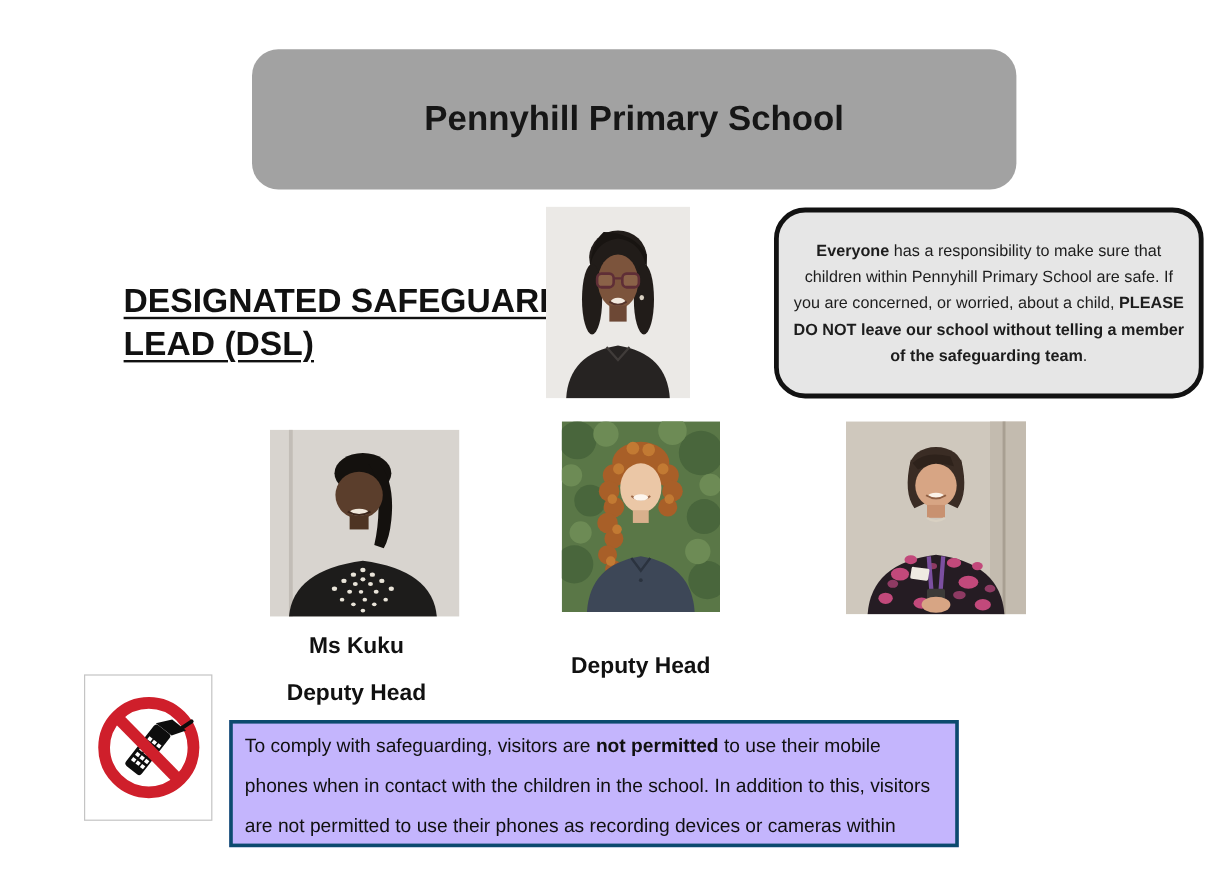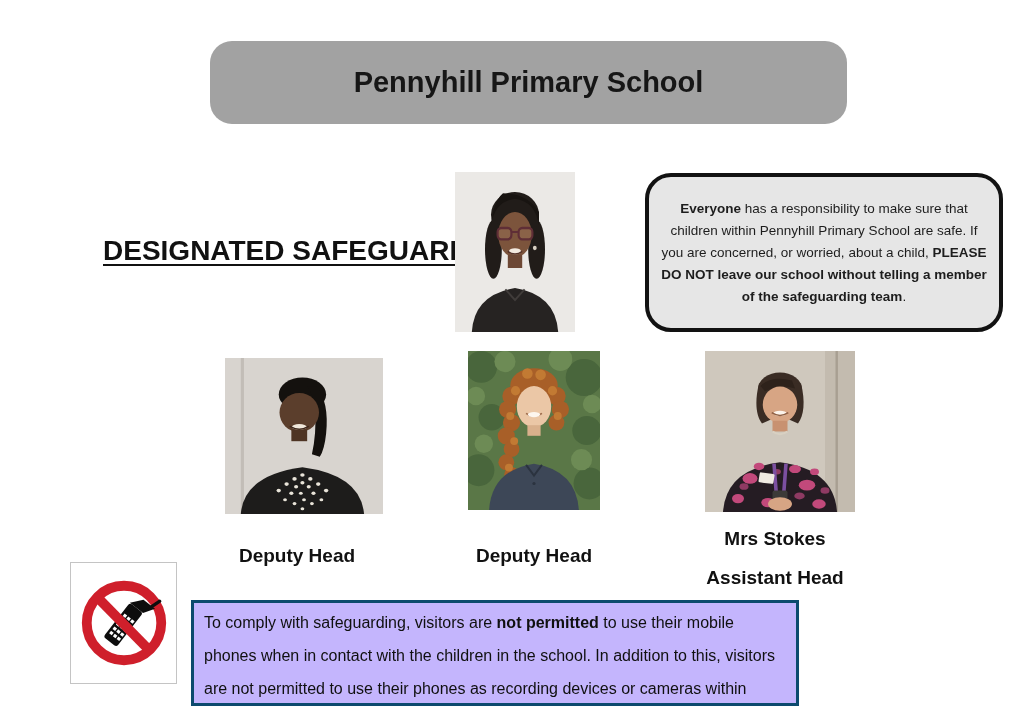--- a/index.html
+++ b/index.html
@@ -3,21 +3,21 @@
 <meta charset="utf-8">
 <style>
   html,body { margin:0; padding:0; background:#ffffff; }
   .poster {
     position:relative; width:1024px; height:724px; background:#ffffff;
     font-family:"Liberation Sans", sans-serif; color:#1a1a1a; overflow:hidden;
   }
 
   
   .header-banner {
-    position:absolute; left:210px; top:41px; width:637px; height:83px;
+    position:absolute; left:210px; top:41px; width:637px; height:117px;
     background:#a2a2a2; border-radius:22px;
     display:flex; flex-direction:row; align-items:center; justify-content:center;
     row-gap:21px;
   }
   .header-banner .title-line {
     font-weight:bold; font-size:29px; color:#161616; line-height:1; white-space:nowrap;
   }
 
   
   .dsl-block {
@@ -80,20 +80,21 @@
 <body>
 
 <div class="poster">
 
   <div class="header-banner">
     <div class="title-line">Pennyhill Primary School</div>
   </div>
 
   <div class="dsl-block">
     <div class="dsl-line">DESIGNATED SAFEGUARDING</div>
+    <div class="dsl-line">LEAD (DSL)</div>
   </div>
 
   <div class="photo photo-williams">
     <svg viewBox="0 0 100 120" preserveAspectRatio="none">
       <rect x="0" y="0" width="100" height="120" fill="#ebe9e6"></rect>
       <ellipse cx="50" cy="32" rx="20" ry="17" fill="#211c19"></ellipse>
       <ellipse cx="32" cy="58" rx="7" ry="22" fill="#211c19"></ellipse>
       <ellipse cx="68" cy="58" rx="7" ry="22" fill="#211c19"></ellipse>
       <path d="M30,40 Q33,22 50,20 Q67,22 70,40 L70,30 Q60,16 40,16 Q32,22 30,40 Z" fill="#181411"></path>
       <ellipse cx="50" cy="47" rx="14" ry="17" fill="#7c543c"></ellipse>
@@ -233,28 +234,25 @@
           <ellipse cx="80" cy="104" rx="3" ry="2.4"></ellipse>
       </g>
       <path d="M46,84 L47.5,106 M54,84 L52.5,106" stroke="#7b4fa0" stroke-width="2.4" fill="none"></path>
       <rect x="36" y="91" width="10" height="7.5" rx="1" fill="#efeae2" transform="rotate(8 41 95)"></rect>
       <rect x="45" y="104" width="10" height="9" rx="1.5" fill="#3c3a38"></rect>
       <ellipse cx="50" cy="114" rx="8" ry="5" fill="#d7a584"></ellipse>
     </svg>
   </div>
 
   <div class="member-label label-kuku">
+    <div class="member-name">Ms Kuku</div>
     <div class="member-role">Deputy Head</div>
   </div>
   <div class="member-label label-hallyates">
     <div class="member-role">Deputy Head</div>
-  </div>
-  <div class="member-label label-stokes">
-    <div class="member-name">Mrs Stokes</div>
-    <div class="member-role">Assistant Head</div>
   </div>
 
   <div class="nophone-box">
     <svg viewBox="0 0 100 100">
       <circle cx="50" cy="50" r="38" fill="none" stroke="#cf1f2b" stroke-width="10"></circle>
       <g transform="rotate(38 50 50)">
         <rect x="42" y="30" width="17" height="44" rx="3" fill="#0d0d0d"></rect>
         <path d="M42,30 L59,30 L66,19 L51,19 Z" fill="#0d0d0d"></path>
         <rect x="62" y="8" width="3.4" height="13" rx="1.5" fill="#0d0d0d" transform="rotate(18 63 14)"></rect>
         <g fill="#ffffff">

